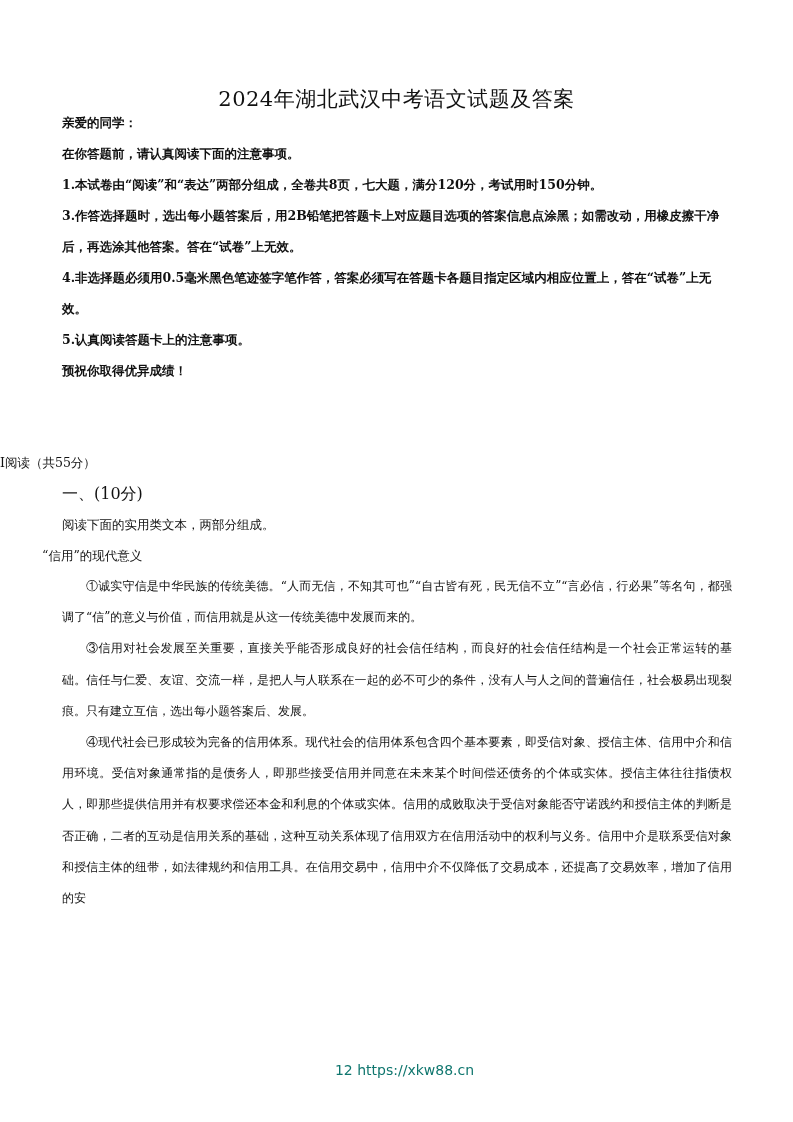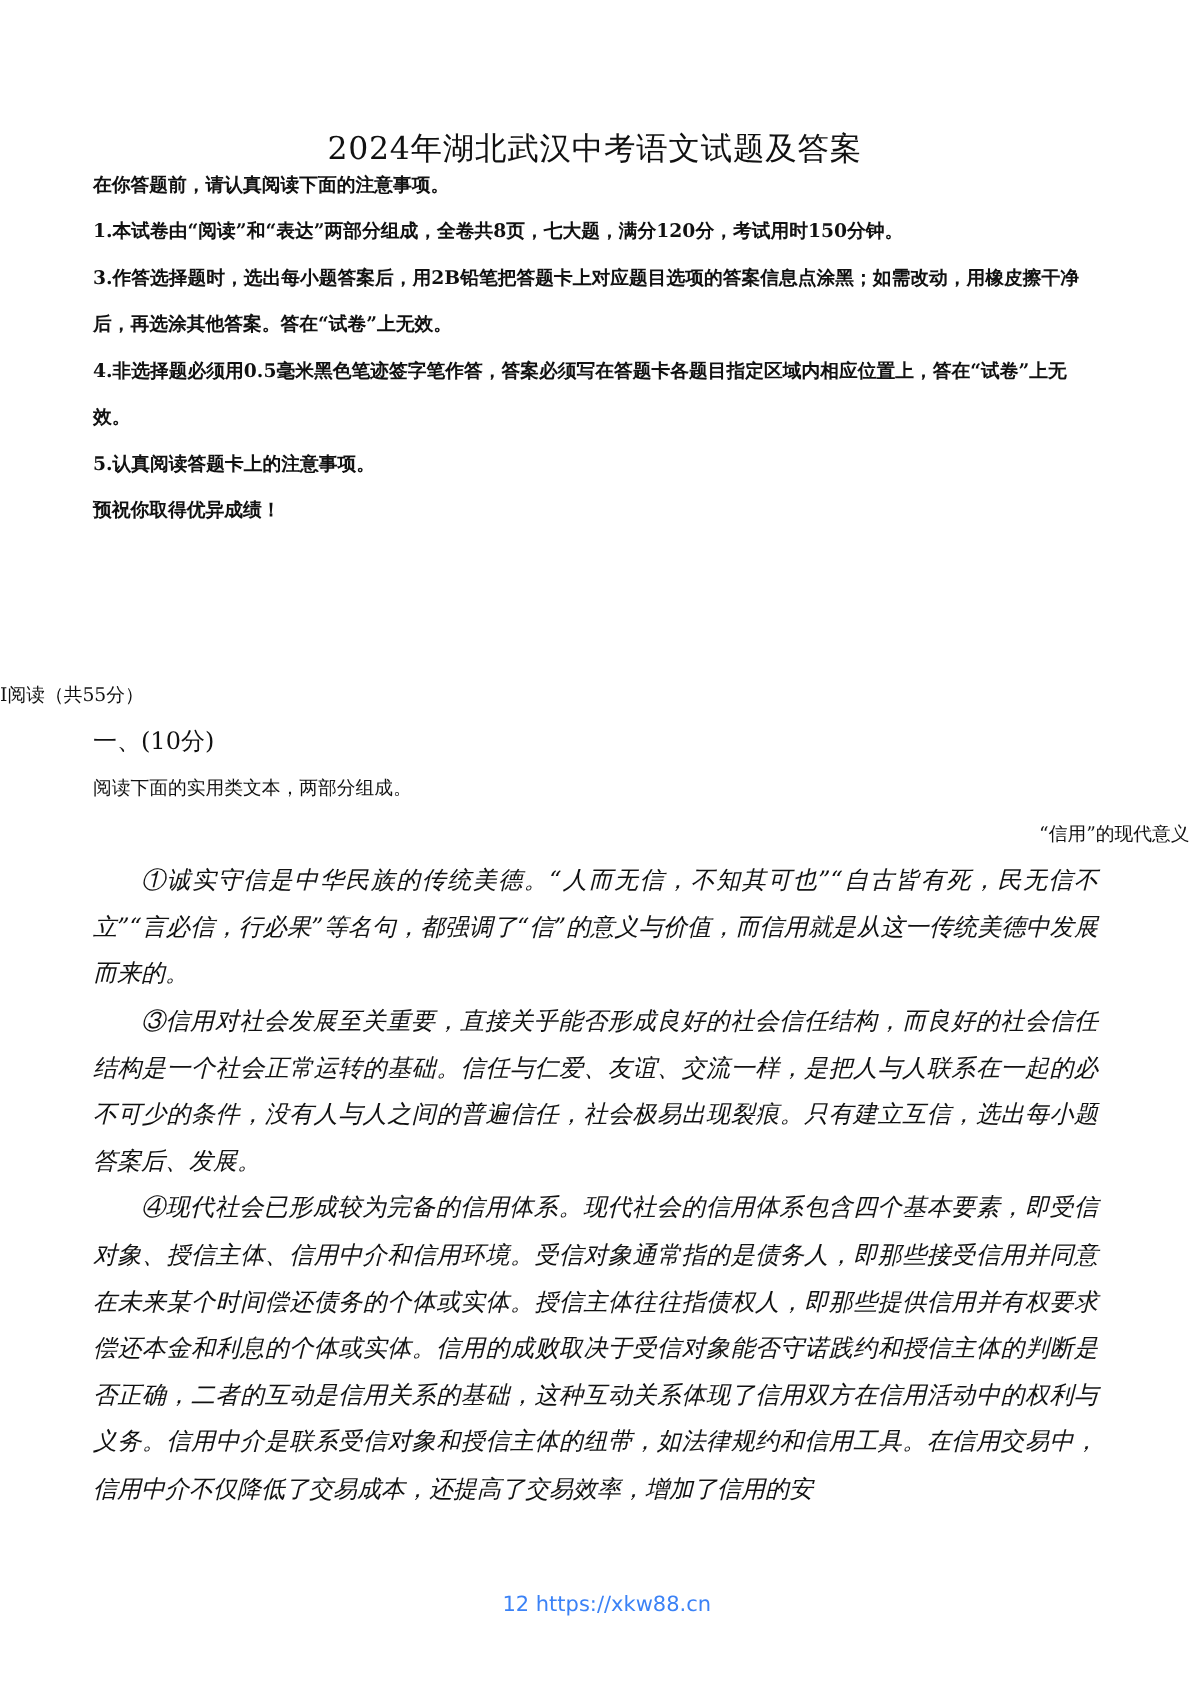--- a/index.html
+++ b/index.html
@@ -61,59 +61,60 @@
       position: absolute;
       left: 62px;
       top: 509px;
       font-size: 12.5px;
       line-height: 31px;
     }
     .article-title {
       position: absolute;
       left: 0; right: 0;
       top: 540px;
-      text-align: right;
+      text-align: left;
       font-size: 12.5px;
       line-height: 31px;
+      padding-left: 42px;
     }
     .article {
       position: absolute;
       left: 62px;
       width: 670px;
       top: 571px;
-      font-size: 16px;
+      font-size: 12px;
       line-height: 31.2px;
       text-align: justify;
       text-justify: inter-character;
-      font-style: italic;
     }
     .article p {
       margin: 0;
       text-indent: 2em;
     }
     .footer {
       position: absolute;
       left: 0; right: 0;
       top: 1058px;
       text-align: center;
       font-family: "DejaVu Sans", "Liberation Sans", sans-serif;
       font-size: 14px;
-      color: #3b82f6;
+      color: #0f766e;
       line-height: 24px;
       padding-left: 16px;
     }
   </style>
 </head>
 <body>
 
 <div class="page">
 
   <h1 class="title">2024年湖北武汉中考语文试题及答案</h1>
 
   <div class="notice">
+    <p>亲爱的同学：</p>
     <p>在你答题前，请认真阅读下面的注意事项。</p>
     <p>1.本试卷由“阅读”和“表达”两部分组成，全卷共8页，七大题，满分120分，考试用时150分钟。</p>
     <p>3.作答选择题时，选出每小题答案后，用2B铅笔把答题卡上对应题目选项的答案信息点涂黑；如需改动，用橡皮擦干净后，再选涂其他答案。答在“试卷”上无效。</p>
     <p>4.非选择题必须用0.5毫米黑色笔迹签字笔作答，答案必须写在答题卡各题目指定区域内相应位置上，答在“试卷”上无效。</p>
     <p>5.认真阅读答题卡上的注意事项。</p>
     <p>预祝你取得优异成绩！</p>
   </div>
 
   <div class="section-heading">Ⅰ阅读（共55分）</div>
 

